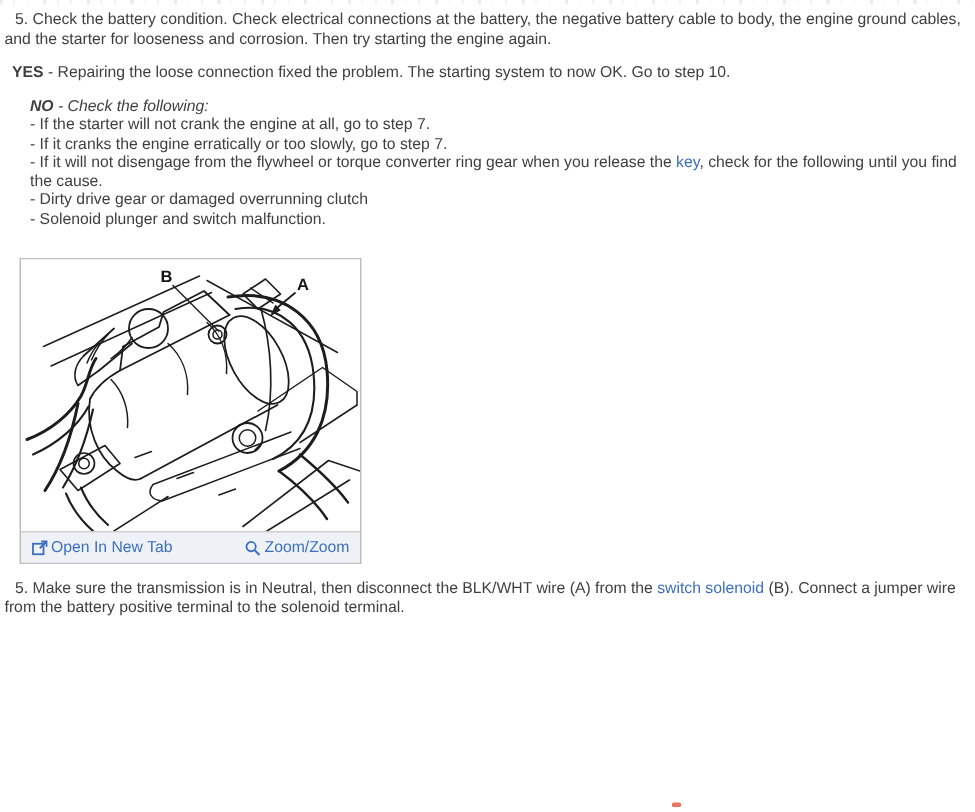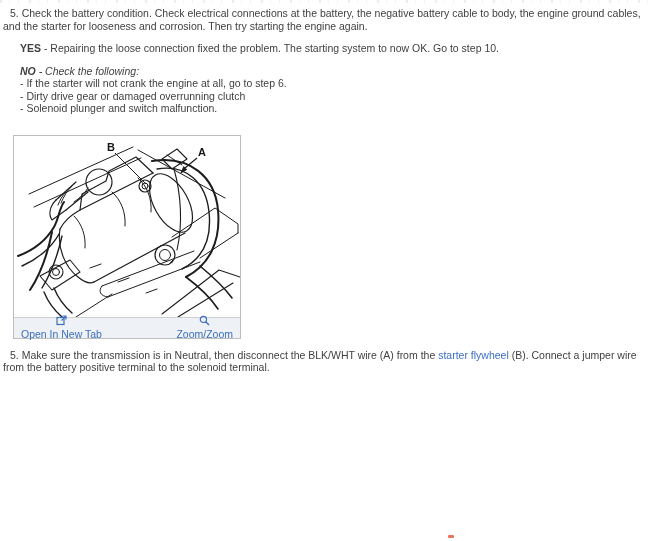--- a/index.html
+++ b/index.html
@@ -6,38 +6,38 @@
   body{
     width:650px;height:541px;overflow:hidden;background:#fff;
     font-family:"Liberation Sans",sans-serif;
     color:var(--text,#3f3f3f);
   }
   .page{position:relative;width:650px;height:541px;background:#fff;}
   .content{padding:7px 4px 0 3px;font-size:10.5px;line-height:12.5px;}
   .p{margin:0;}
   .step5{text-indent:7px;margin-bottom:10px;}
   .question{margin-left:17px;margin-bottom:10px;}
-  .yes-line{margin-left:17px;margin-bottom:10px;}
+  .yes-line{margin-left:5px;margin-bottom:10px;}
   .no-line{margin-left:17px;font-style:italic;}
   .li{margin-left:17px;}
   b{font-weight:bold;color:var(--text,#3f3f3f);}
   a.link{color:var(--link-blue,#3c6fbe);text-decoration:none;cursor:pointer;}
 
   .figure-box{
     margin:20px 0 0 10px;width:228px;box-sizing:border-box;
     border:1px solid var(--figure-border,#bdbdbd);background:#fff;
   }
   .figure-img{width:226px;height:181px;background:#fff;}
   .figure-bar{
     height:20px;border-top:1px solid #cfcfcf;
     background:var(--figure-bar-bg,#eef1f5);
     display:flex;justify-content:space-between;align-items:center;
     padding:0 7px;font-size:10.5px;
   }
-  .bar-link{display:flex;align-items:center;gap:2px;color:var(--link-blue,#3c6fbe);text-decoration:none;cursor:pointer;flex-direction:column;}
+  .bar-link{display:flex;align-items:center;gap:2px;color:var(--link-blue,#3c6fbe);text-decoration:none;cursor:pointer;}
   .bar-link svg{display:block;}
 
   .step6{margin-top:10px;text-indent:7px;}
 
   .top-remnant{
     position:absolute;top:0;left:0;width:650px;height:3px;opacity:.5;pointer-events:none;
     background:repeating-linear-gradient(90deg,
       rgba(175,175,175,.45) 0 2px, transparent 2px 9px,
       rgba(190,190,190,.30) 9px 10px, transparent 10px 18px,
       rgba(180,180,180,.35) 18px 19px, transparent 19px 29px);
@@ -56,21 +56,23 @@
 
   <div class="content">
     <p class="p step5">5. Check the battery condition. Check electrical connections at the battery, the negative battery cable to body, the engine ground cables, and the starter for looseness and corrosion. Then try starting the engine again.</p>
 
 
     <p class="p yes-line"><b>YES</b><span> - Repairing the loose connection fixed the problem. The starting system to now OK. Go to step 10.</span></p>
 
     <p class="p no-line"><b>NO</b><span> - Check the following:</span></p>
 
     <div>
-      <div class="li">- If the starter will not crank the engine at all, go to step 6.</div>
+      <div class="li">- If the starter will not crank the engine at all, go to step 7.</div>
+      <div class="li">- If it cranks the engine erratically or too slowly, go to step 7.</div>
+      <div class="li"><span>- If it will not disengage from the flywheel or torque converter ring gear when you release the </span><a class="link">key</a><span>, check for the following until you find the cause.</span></div>
       <div class="li">- Dirty drive gear or damaged overrunning clutch</div>
       <div class="li">- Solenoid plunger and switch malfunction.</div>
     </div>
 
     <div class="figure-box">
       <div class="figure-img">
         <svg viewBox="0 0 226 181" width="226" height="181" xmlns="http://www.w3.org/2000/svg">
           <g fill="none" stroke="#1d1d1d" stroke-width="1.2" stroke-linecap="round" stroke-linejoin="round">
 
             <path d="M15,58 L119,11" stroke-width="1"></path>
@@ -147,17 +149,17 @@
         <a class="bar-link">
           <svg width="11" height="11" viewBox="0 0 11 11">
             <circle cx="4.4" cy="4.4" r="3.1" fill="none" stroke="#3c6fbe" stroke-width="1.2"></circle>
             <path d="M6.8,6.8 L10,10" stroke="#3c6fbe" stroke-width="1.4"></path>
           </svg>
           <span>Zoom/Zoom</span>
         </a>
       </div>
     </div>
 
-    <p class="p step6"><span>5. Make sure the transmission is in Neutral, then disconnect the BLK/WHT wire (A) from the </span><a class="link">starter flywheel</a><span> (B). Connect a jumper wire from the battery positive terminal to the solenoid terminal.</span></p>
+    <p class="p step6"><span>5. Make sure the transmission is in Neutral, then disconnect the BLK/WHT wire (A) from the </span><a class="link">switch solenoid</a><span> (B). Connect a jumper wire from the battery positive terminal to the solenoid terminal.</span></p>
   </div>
 
   <div class="red-dot"></div>
 </div>
 
 </body></html>

